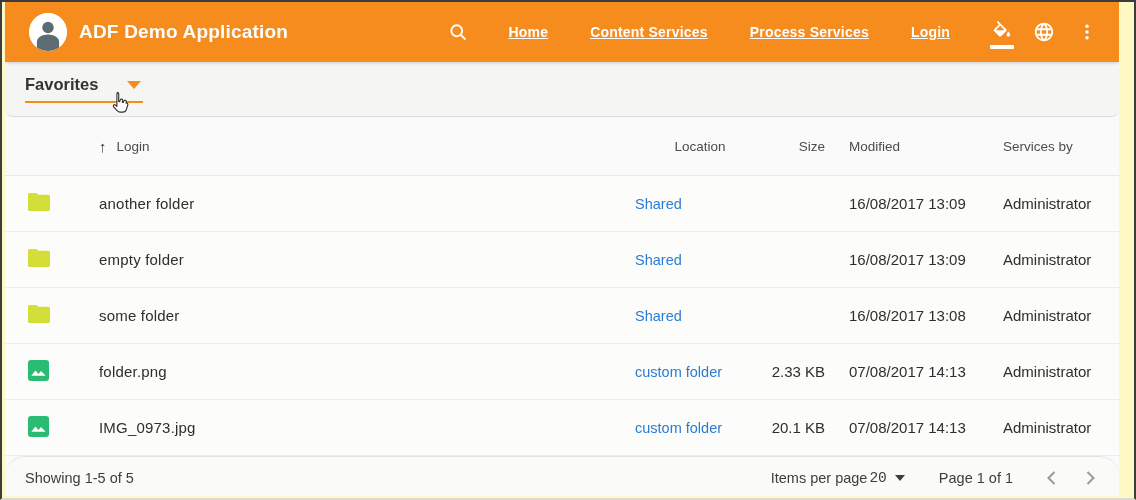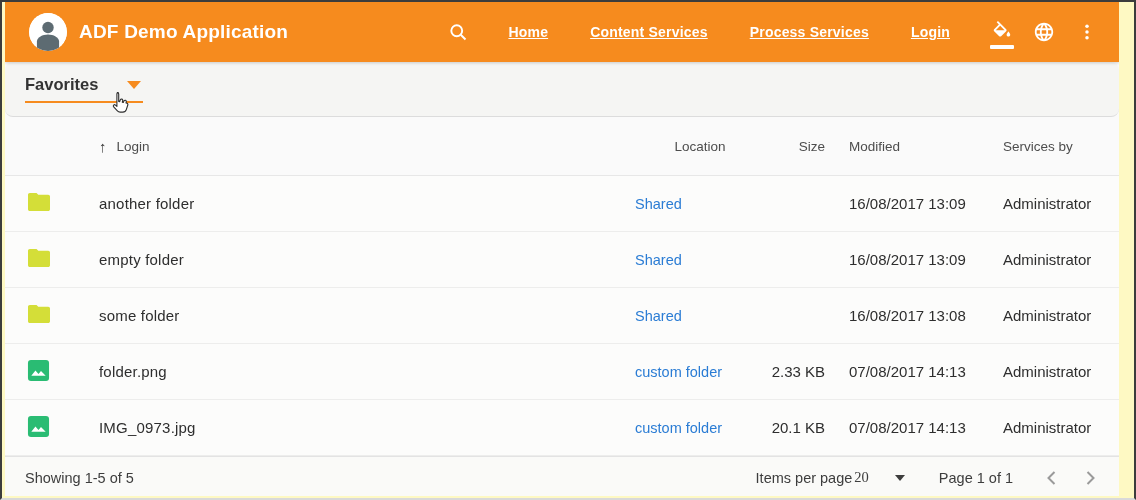--- a/index.html
+++ b/index.html
@@ -89,25 +89,25 @@
   .link { color: #2a7cd4; cursor: pointer; font-size: 14.5px; }
   .cell-size { color:#2e2e2e; }
 
   
   .footer {
     flex: 0 0 42px;
     display: flex; align-items: center;
     background: #fafaf8;
     border-top: 1px solid #e3e3e3;
     padding: 0 16px 0 20px;
-    font-size: 14.5px; color: #3d3d3d;
+    font-size: 14.5px; color: #3d3d3d; border-radius: 20px;
   }
   .pager { margin-left: auto; display: flex; align-items: center; }
   .ipp-label { margin-right: 2px; }
-  .ipp-select { display:flex; align-items:center; gap:26px; background:none; border:none; font-family:Liberation Serif, serif; font-size:14.5px; color:#3d3d3d; cursor:pointer; }
+  .ipp-select { display:flex; align-items:center; gap:8px; background:none; border:none; font-family:Liberation Mono, monospace; font-size:14.5px; color:#3d3d3d; cursor:pointer; }
   .caret-dark { width:0; height:0; border-left:5px solid transparent; border-right:5px solid transparent; border-top:6px solid #3d3d3d; }
   .page-label { margin: 0 26px 0 34px; text-align: right; }
   .chev { background:none; border:none; cursor:pointer; padding: 2px 6px; color:#9a9a9a; display:flex; align-items:center; }
   .chev + .chev { margin-left: 14px; }
 </style>
 </head>
 <body>
 
 <div class="frame">
 <div class="app">

